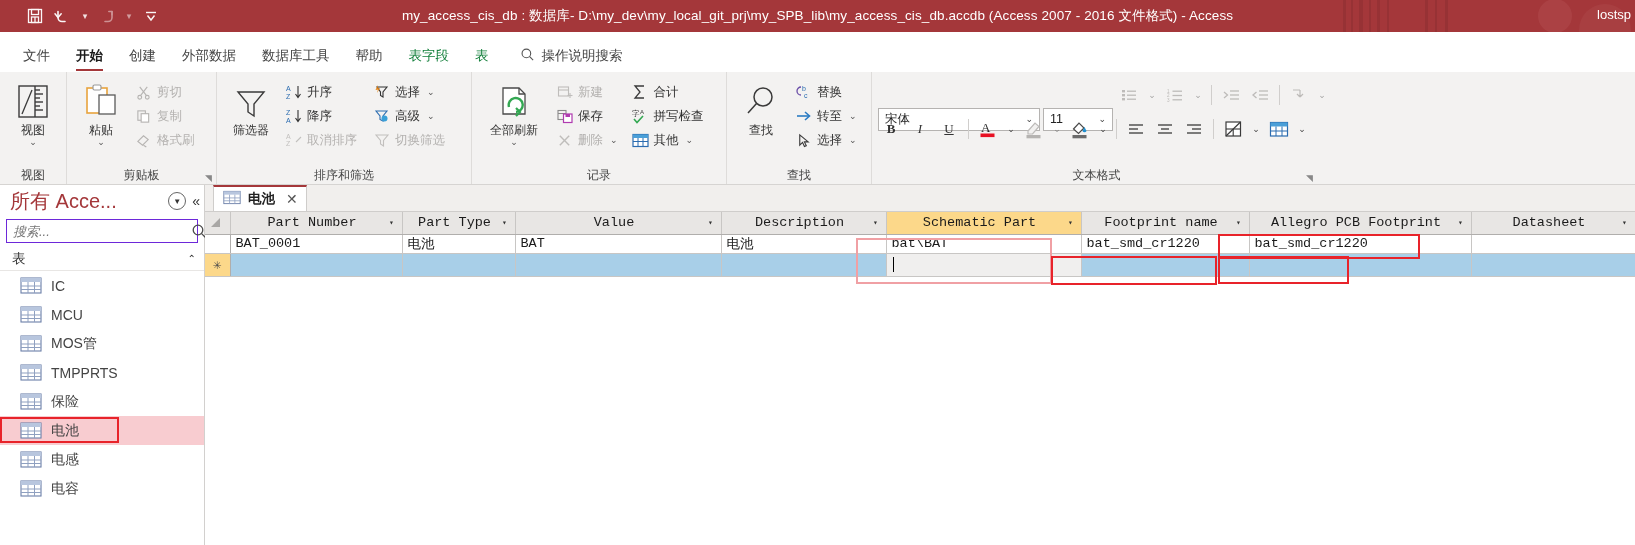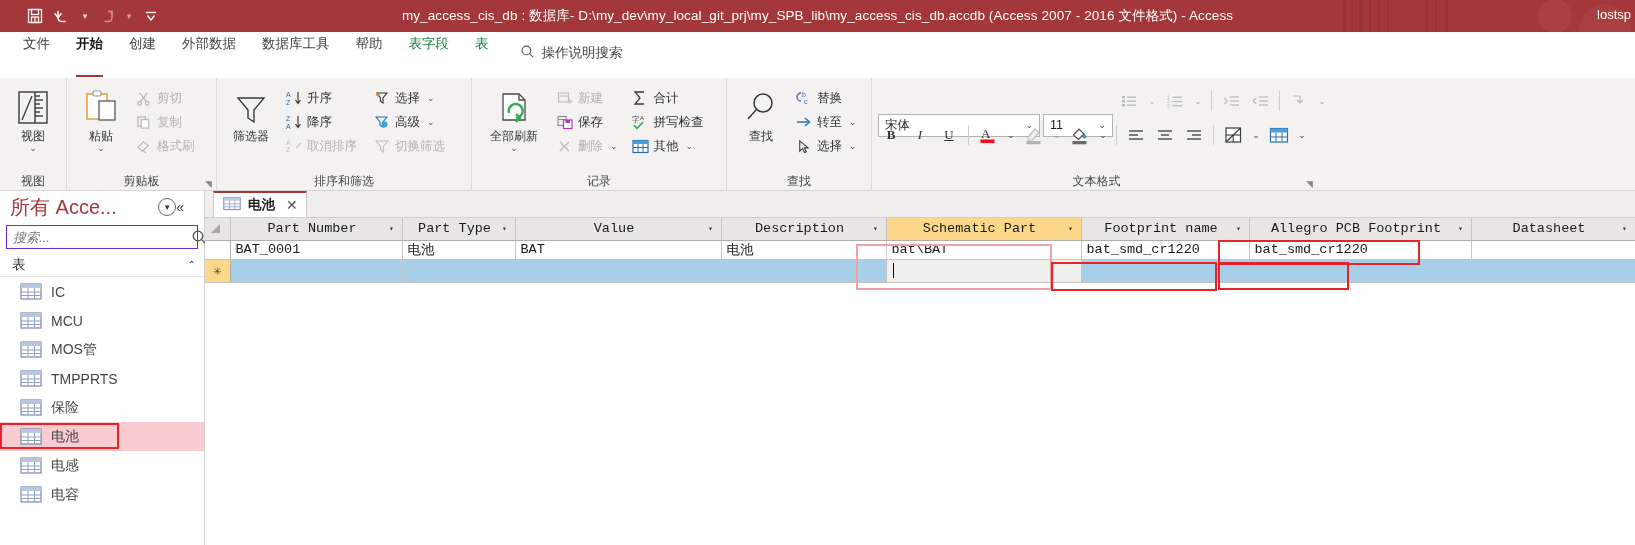--- a/index.html
+++ b/index.html
@@ -41,23 +41,24 @@
     z-index: 1;
   }
   .user-name {
     position: absolute; right: 4px; top: 7px;
     font-size: 13px; white-space: nowrap; z-index: 2; margin-left: 7px;
   }
   .title-deco { position: absolute; right: 0; top: 0; height: 100%; width: 330px; z-index: 0; }
 
   
   .tabbar {
-    height: 46px;
+    height: 40px;
     background: #ffffff;
     display: flex;
+    align-items: flex-end;
     padding-left: 10px;
     font-size: 13.5px;
     color: #444;
   }
   .tab {
     padding: 3px 13px 7px;
     position: relative;
     white-space: nowrap;
   }
   .tab.active { font-weight: bold; color: #1a1a1a; }
@@ -139,22 +140,22 @@
 
   
   .navpane {
     width: 205px;
     border-right: 1px solid #d2d0ce;
     background: #ffffff;
     display: flex; flex-direction: column;
     flex: 0 0 205px;
   }
   .nav-title {
-    height: 32px; display: flex; align-items: center; gap: 0;
-    padding: 0 18px 0 10px;
+    height: 32px; display: flex; align-items: center; gap: 6px;
+    padding: 0 2px 0 10px;
     color: #a4373a; font-size: 20px; white-space: nowrap;
   }
   .nav-title .nt { flex: 1; overflow: hidden; }
   .nav-dd {
     width: 18px; height: 18px; border-radius: 50%;
     border: 1.4px solid #666; color: #333;
     display: flex; align-items: center; justify-content: center; font-size: 8px;
     flex: 0 0 18px;
   }
   .nav-collapse { color: #333; font-size: 14px; padding-right: 2px; }

